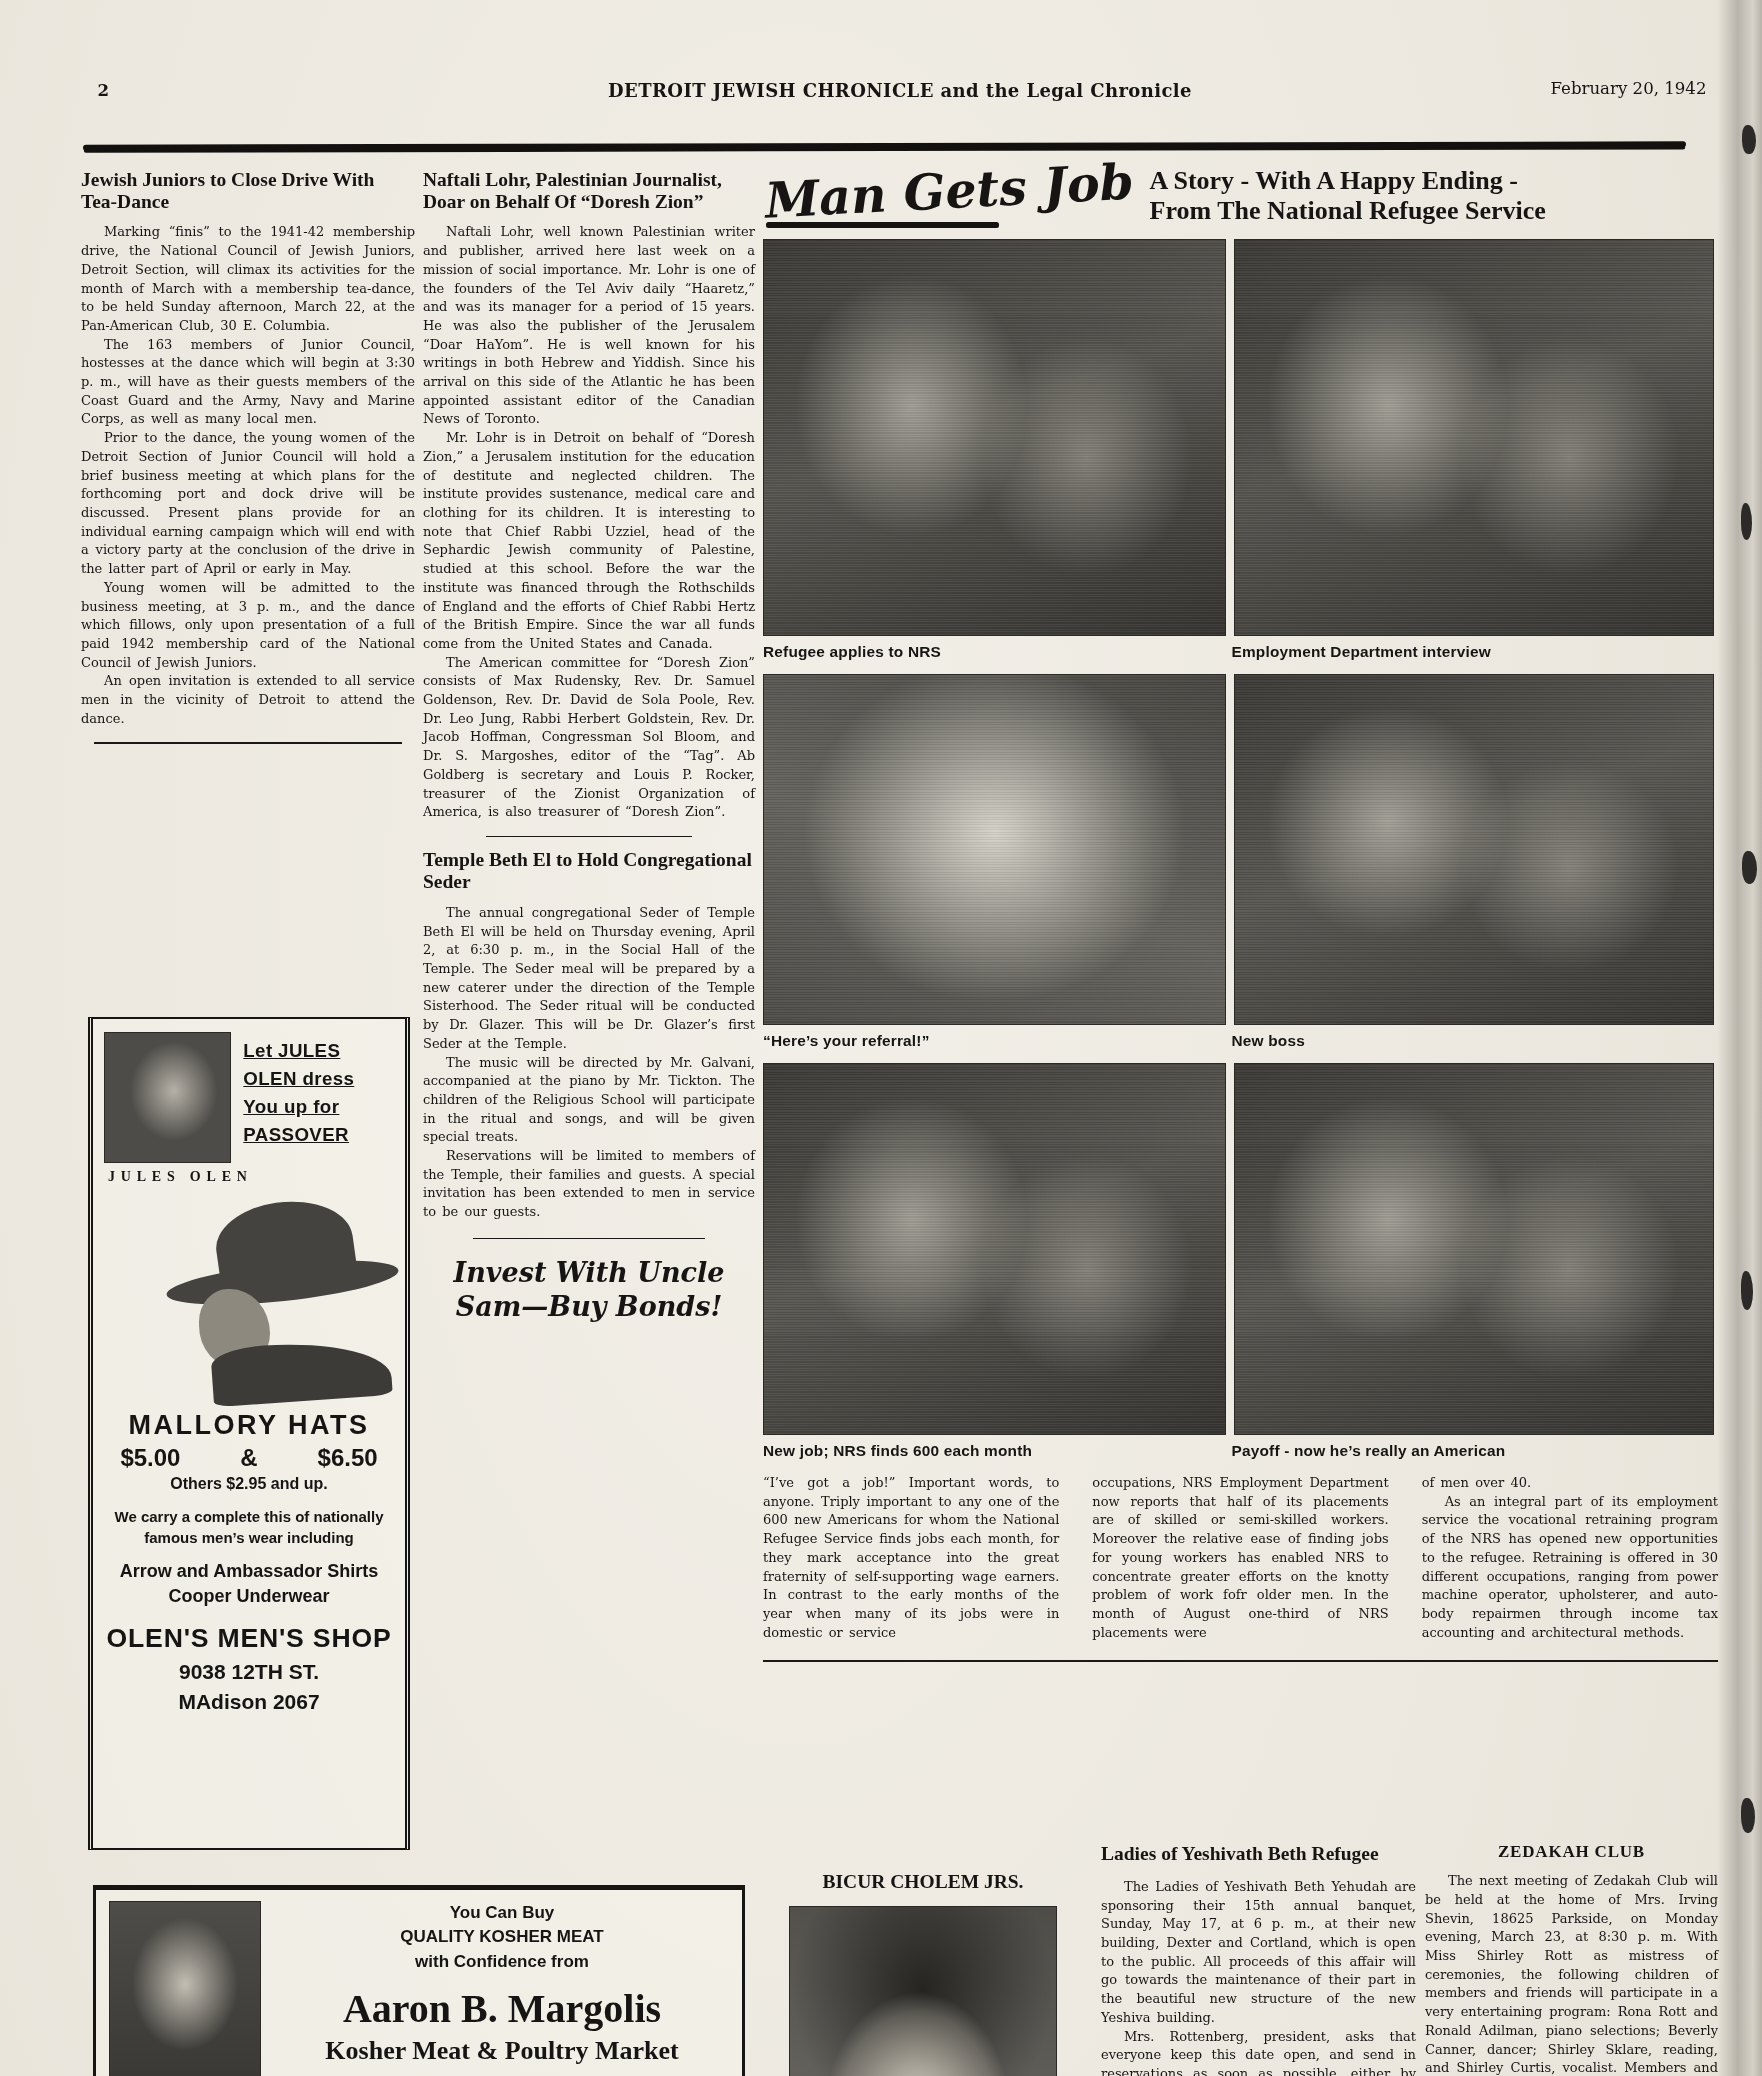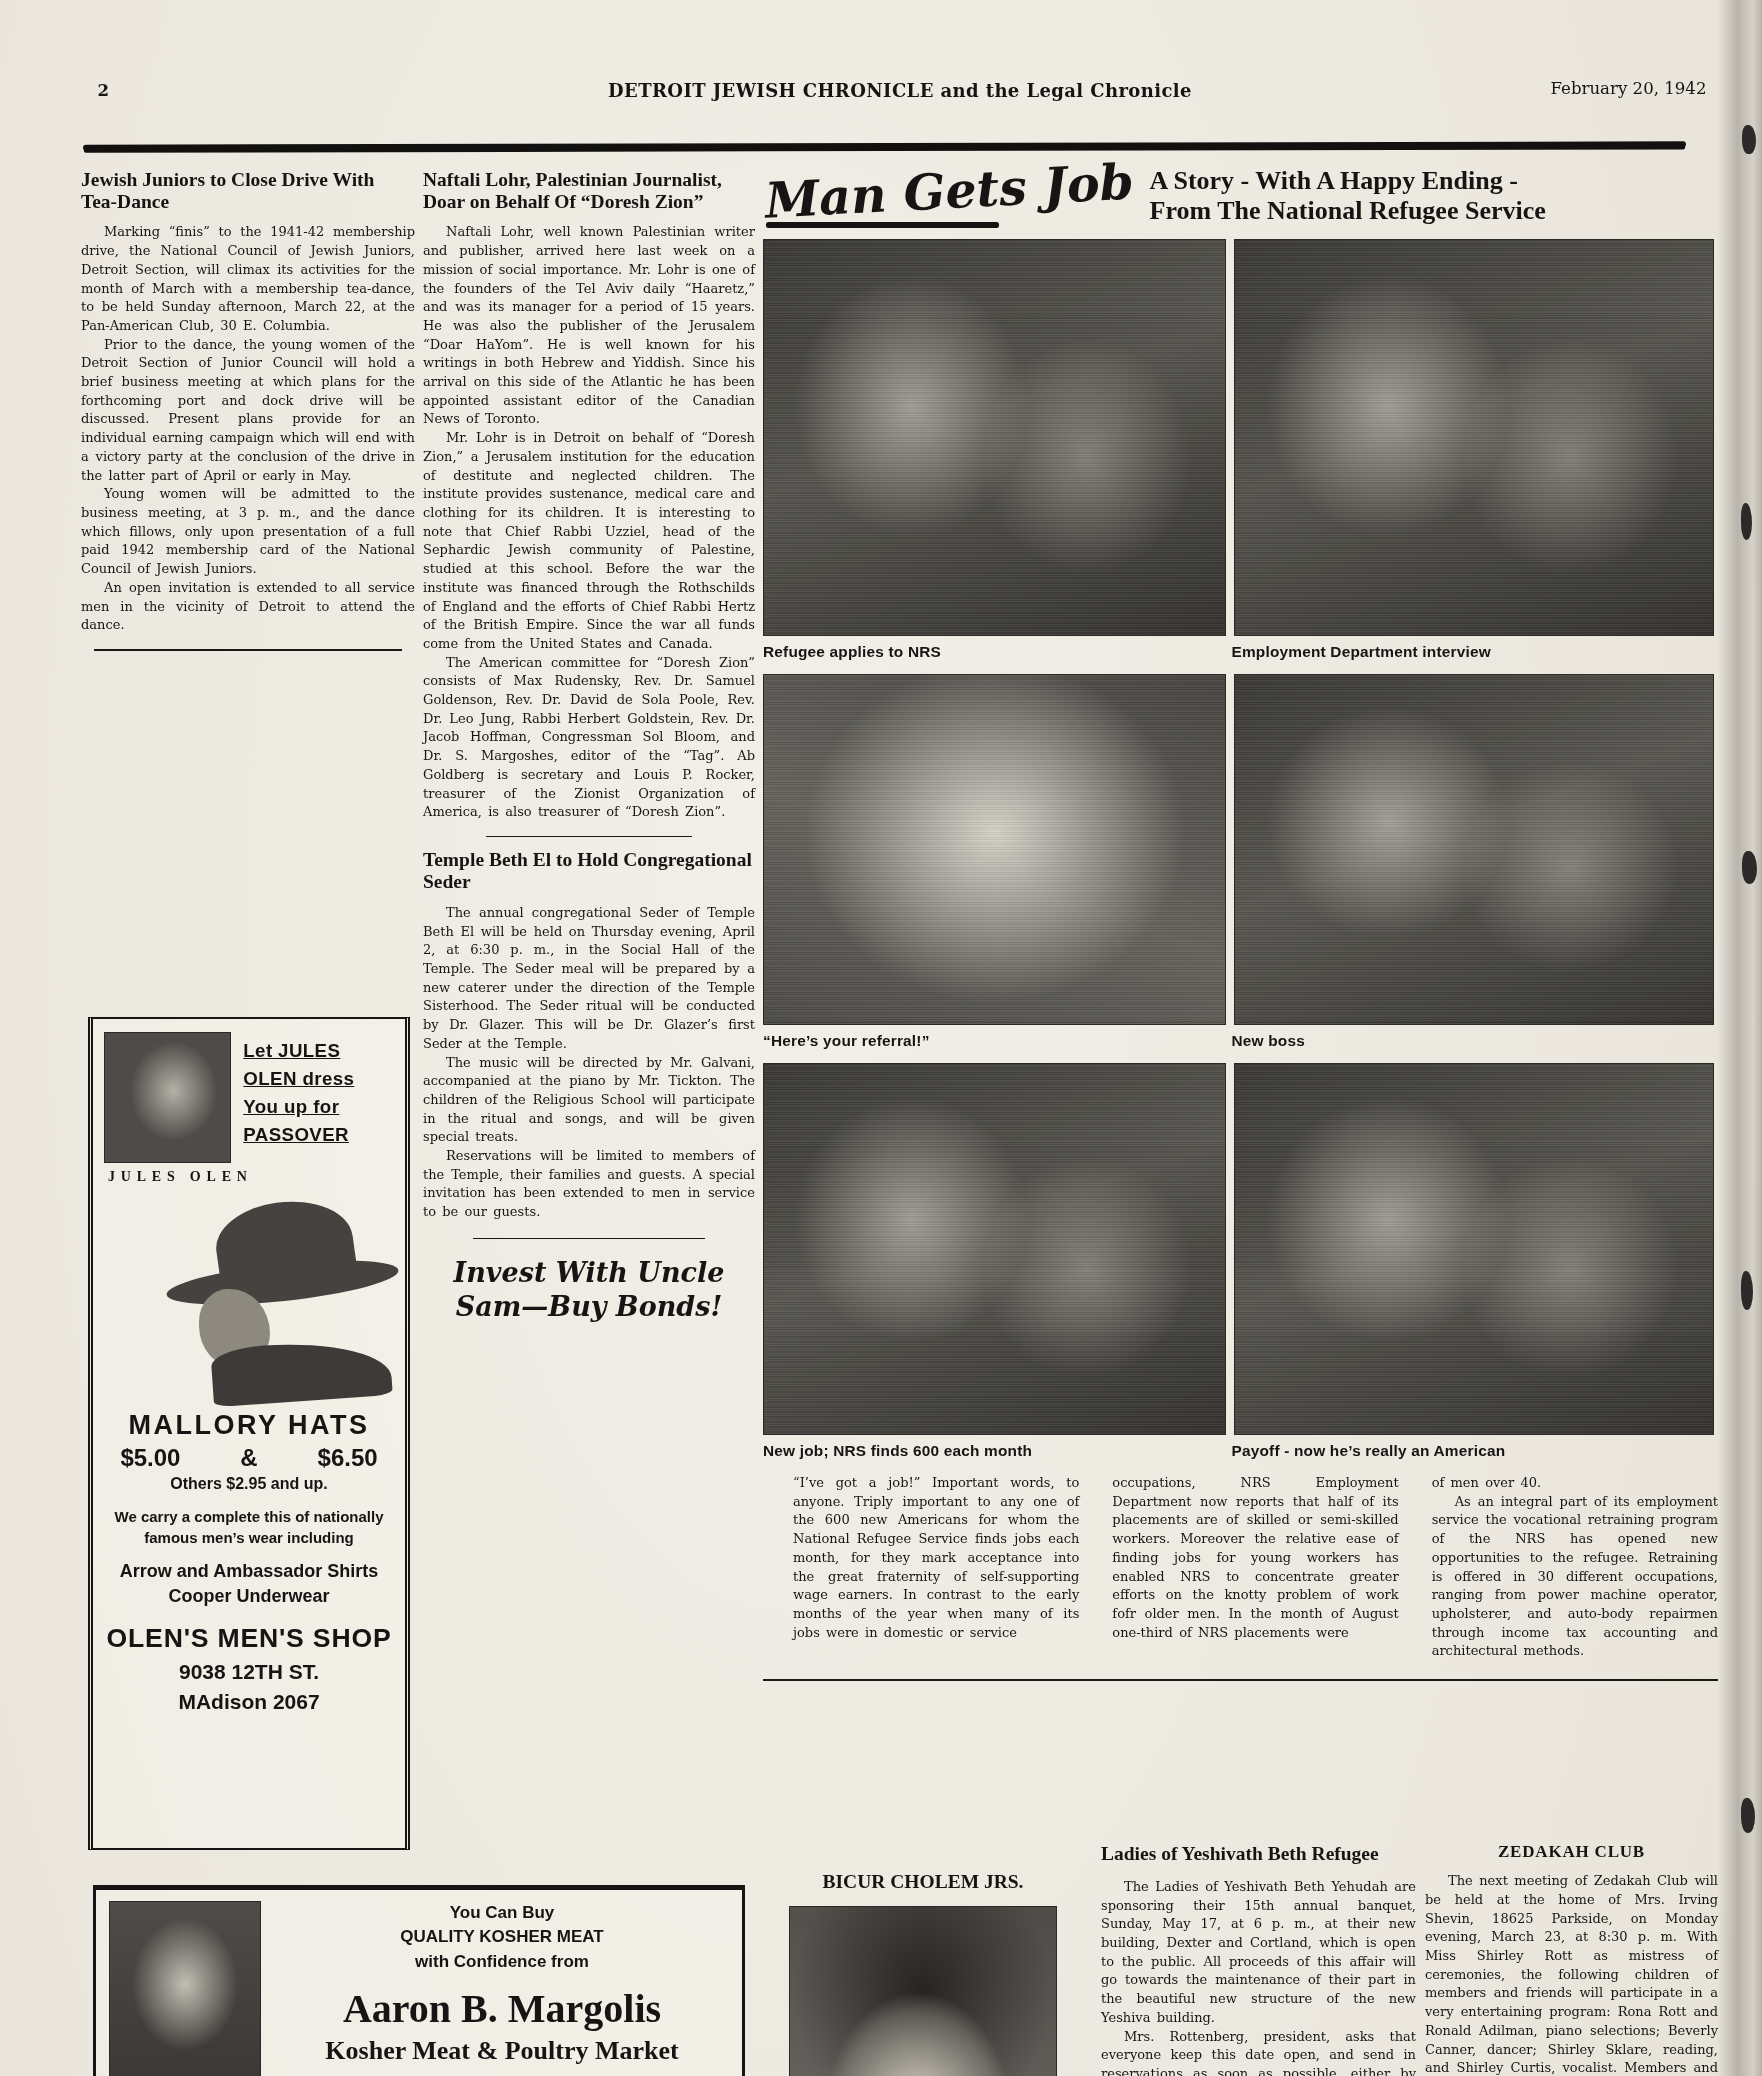--- a/index.html
+++ b/index.html
@@ -35,21 +35,21 @@
   .photo::before{content:"";position:absolute;inset:0;
     background:radial-gradient(ellipse 42% 55% at 32% 42%, rgba(225,222,210,.55), rgba(225,222,210,0) 60%),
                radial-gradient(ellipse 38% 50% at 70% 55%, rgba(210,206,195,.4), rgba(210,206,195,0) 60%),
                linear-gradient(160deg, rgba(20,19,18,.45), rgba(20,19,18,0) 45%, rgba(20,19,18,.5));}
   .photo::after{content:"";position:absolute;inset:0;
     background:repeating-linear-gradient(0deg, rgba(255,255,255,.05) 0 1.2px, rgba(0,0,0,.06) 1.2px 2.5px);}
   .photo.light::before{background:radial-gradient(ellipse 55% 65% at 50% 45%, rgba(236,233,222,.85), rgba(236,233,222,.1) 75%),
     linear-gradient(200deg, rgba(15,14,13,.5), rgba(15,14,13,.05) 55%, rgba(15,14,13,.4));}
   .caption-row{display:flex;gap:7.5px;margin:7.5px 0 12.5px 0;}
   .caption{font-family:"Liberation Sans",sans-serif;font-weight:bold;font-size:15.4px;letter-spacing:0.2px;}
-  .f-cols{display:flex;gap:33px;margin-top:14px;margin-left:30px;}
+  .f-cols{display:flex;gap:33px;margin-top:14px;}
   .f-col{width:306px;}
   .f-col p:first-child{text-indent:0;}
   .end-rule{border-top:2.5px solid #1a1918;margin-top:18px;}
   
   .b-col{position:absolute;}
   .bicur{left:760px;top:1871px;width:326px;}
   .mid2{left:1101px;top:1843px;width:315px;}
   .rcol{left:1425px;top:1838px;width:293px;}
   .b-title{font-family:"Liberation Serif",serif;font-weight:bold;font-size:19.5px;line-height:1.15;text-align:center;margin:0 0 12.5px 0;}
   .b-title.left{text-align:left;}
@@ -101,20 +101,21 @@
     <span class="pagenum">2</span>
     <span class="masthead">DETROIT JEWISH CHRONICLE and the Legal Chronicle</span>
     <span class="issuedate">February 20, 1942</span>
   </div>
   <div class="mast-rule"></div>
 
   <section class="col c1">
     <h2 class="headline">Jewish Juniors to Close Drive With Tea-Dance</h2>
     <div class="body-text">
         <p>Marking “finis” to the 1941-42 membership drive, the National Council of Jewish Juniors, Detroit Section, will climax its activities for the month of March with a membership tea-dance, to be held Sunday afternoon, March 22, at the Pan-American Club, 30 E. Columbia.</p>
+        <p>The 163 members of Junior Council, hostesses at the dance which will begin at 3:30 p. m., will have as their guests members of the Coast Guard and the Army, Navy and Marine Corps, as well as many local men.</p>
         <p>Prior to the dance, the young women of the Detroit Section of Junior Council will hold a brief business meeting at which plans for the forthcoming port and dock drive will be discussed. Present plans provide for an individual earning campaign which will end with a victory party at the conclusion of the drive in the latter part of April or early in May.</p>
         <p>Young women will be admitted to the business meeting, at 3 p. m., and the dance which fillows, only upon presentation of a full paid 1942 membership card of the National Council of Jewish Juniors.</p>
         <p>An open invitation is extended to all service men in the vicinity of Detroit to attend the dance.</p>
       </div>
     <hr class="rule">
   </section>
 
   <aside class="ad olen">
     <div class="olen-top">
       <div class="olen-photo"></div>

